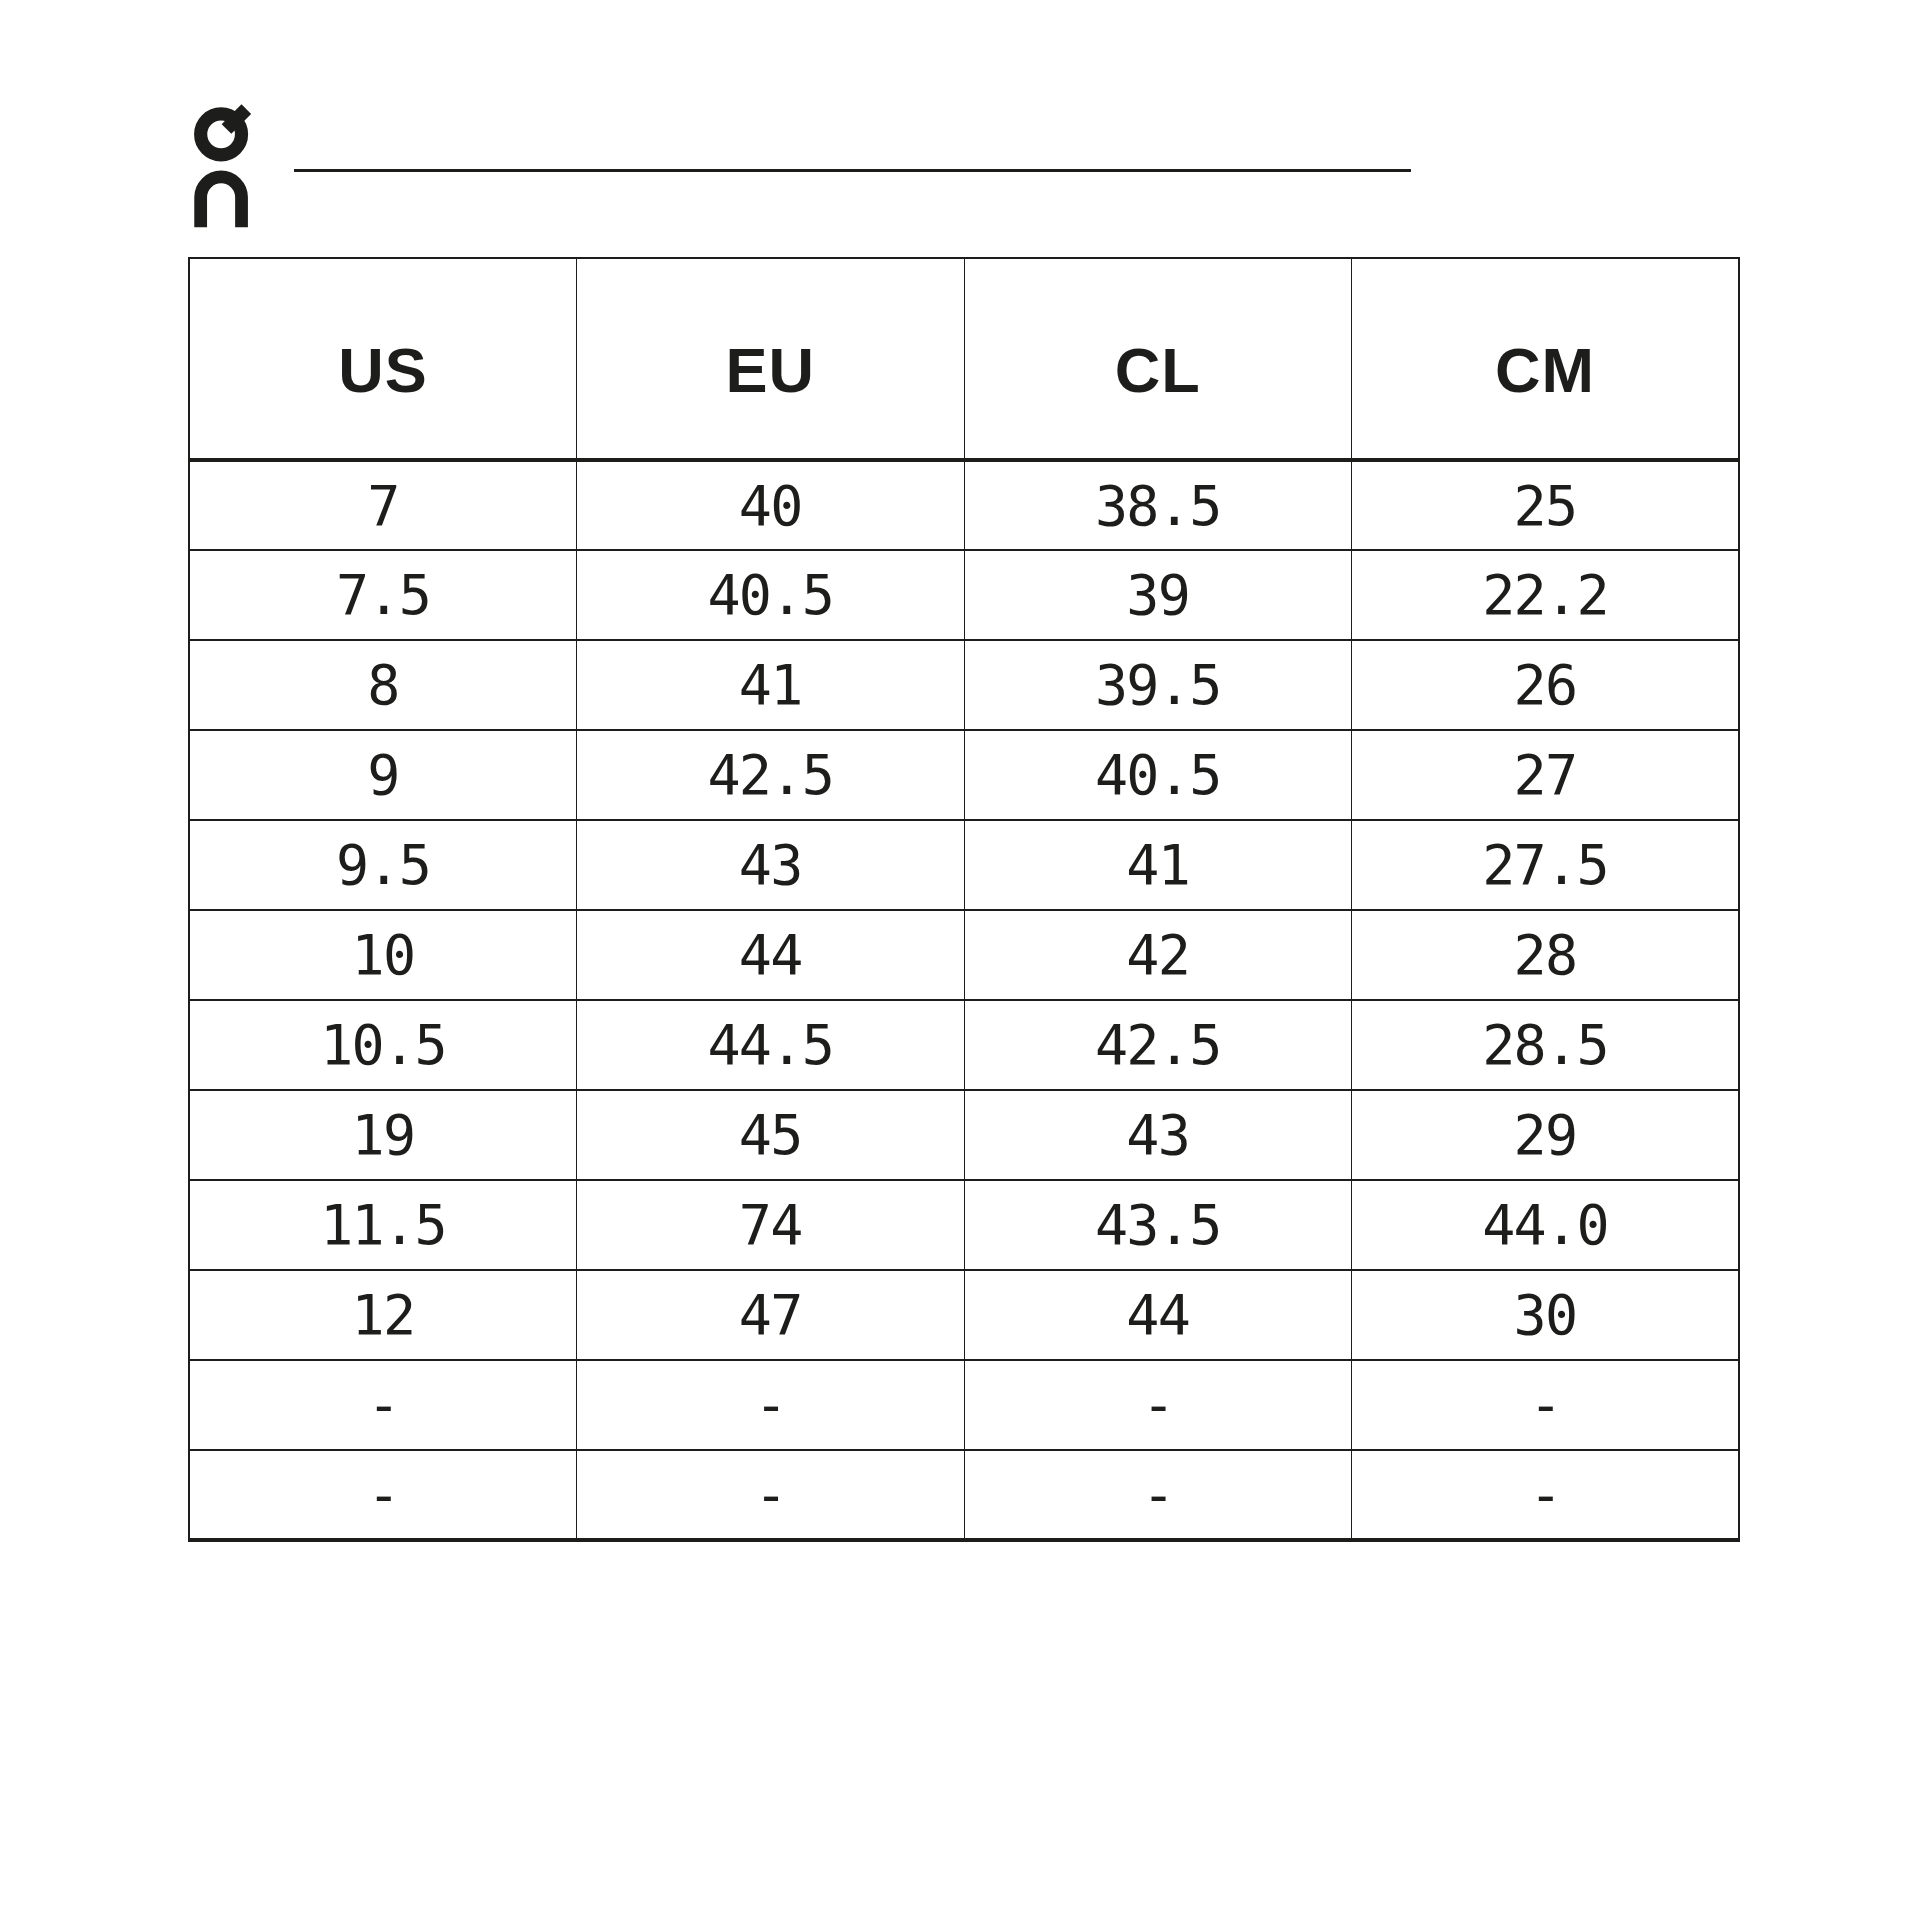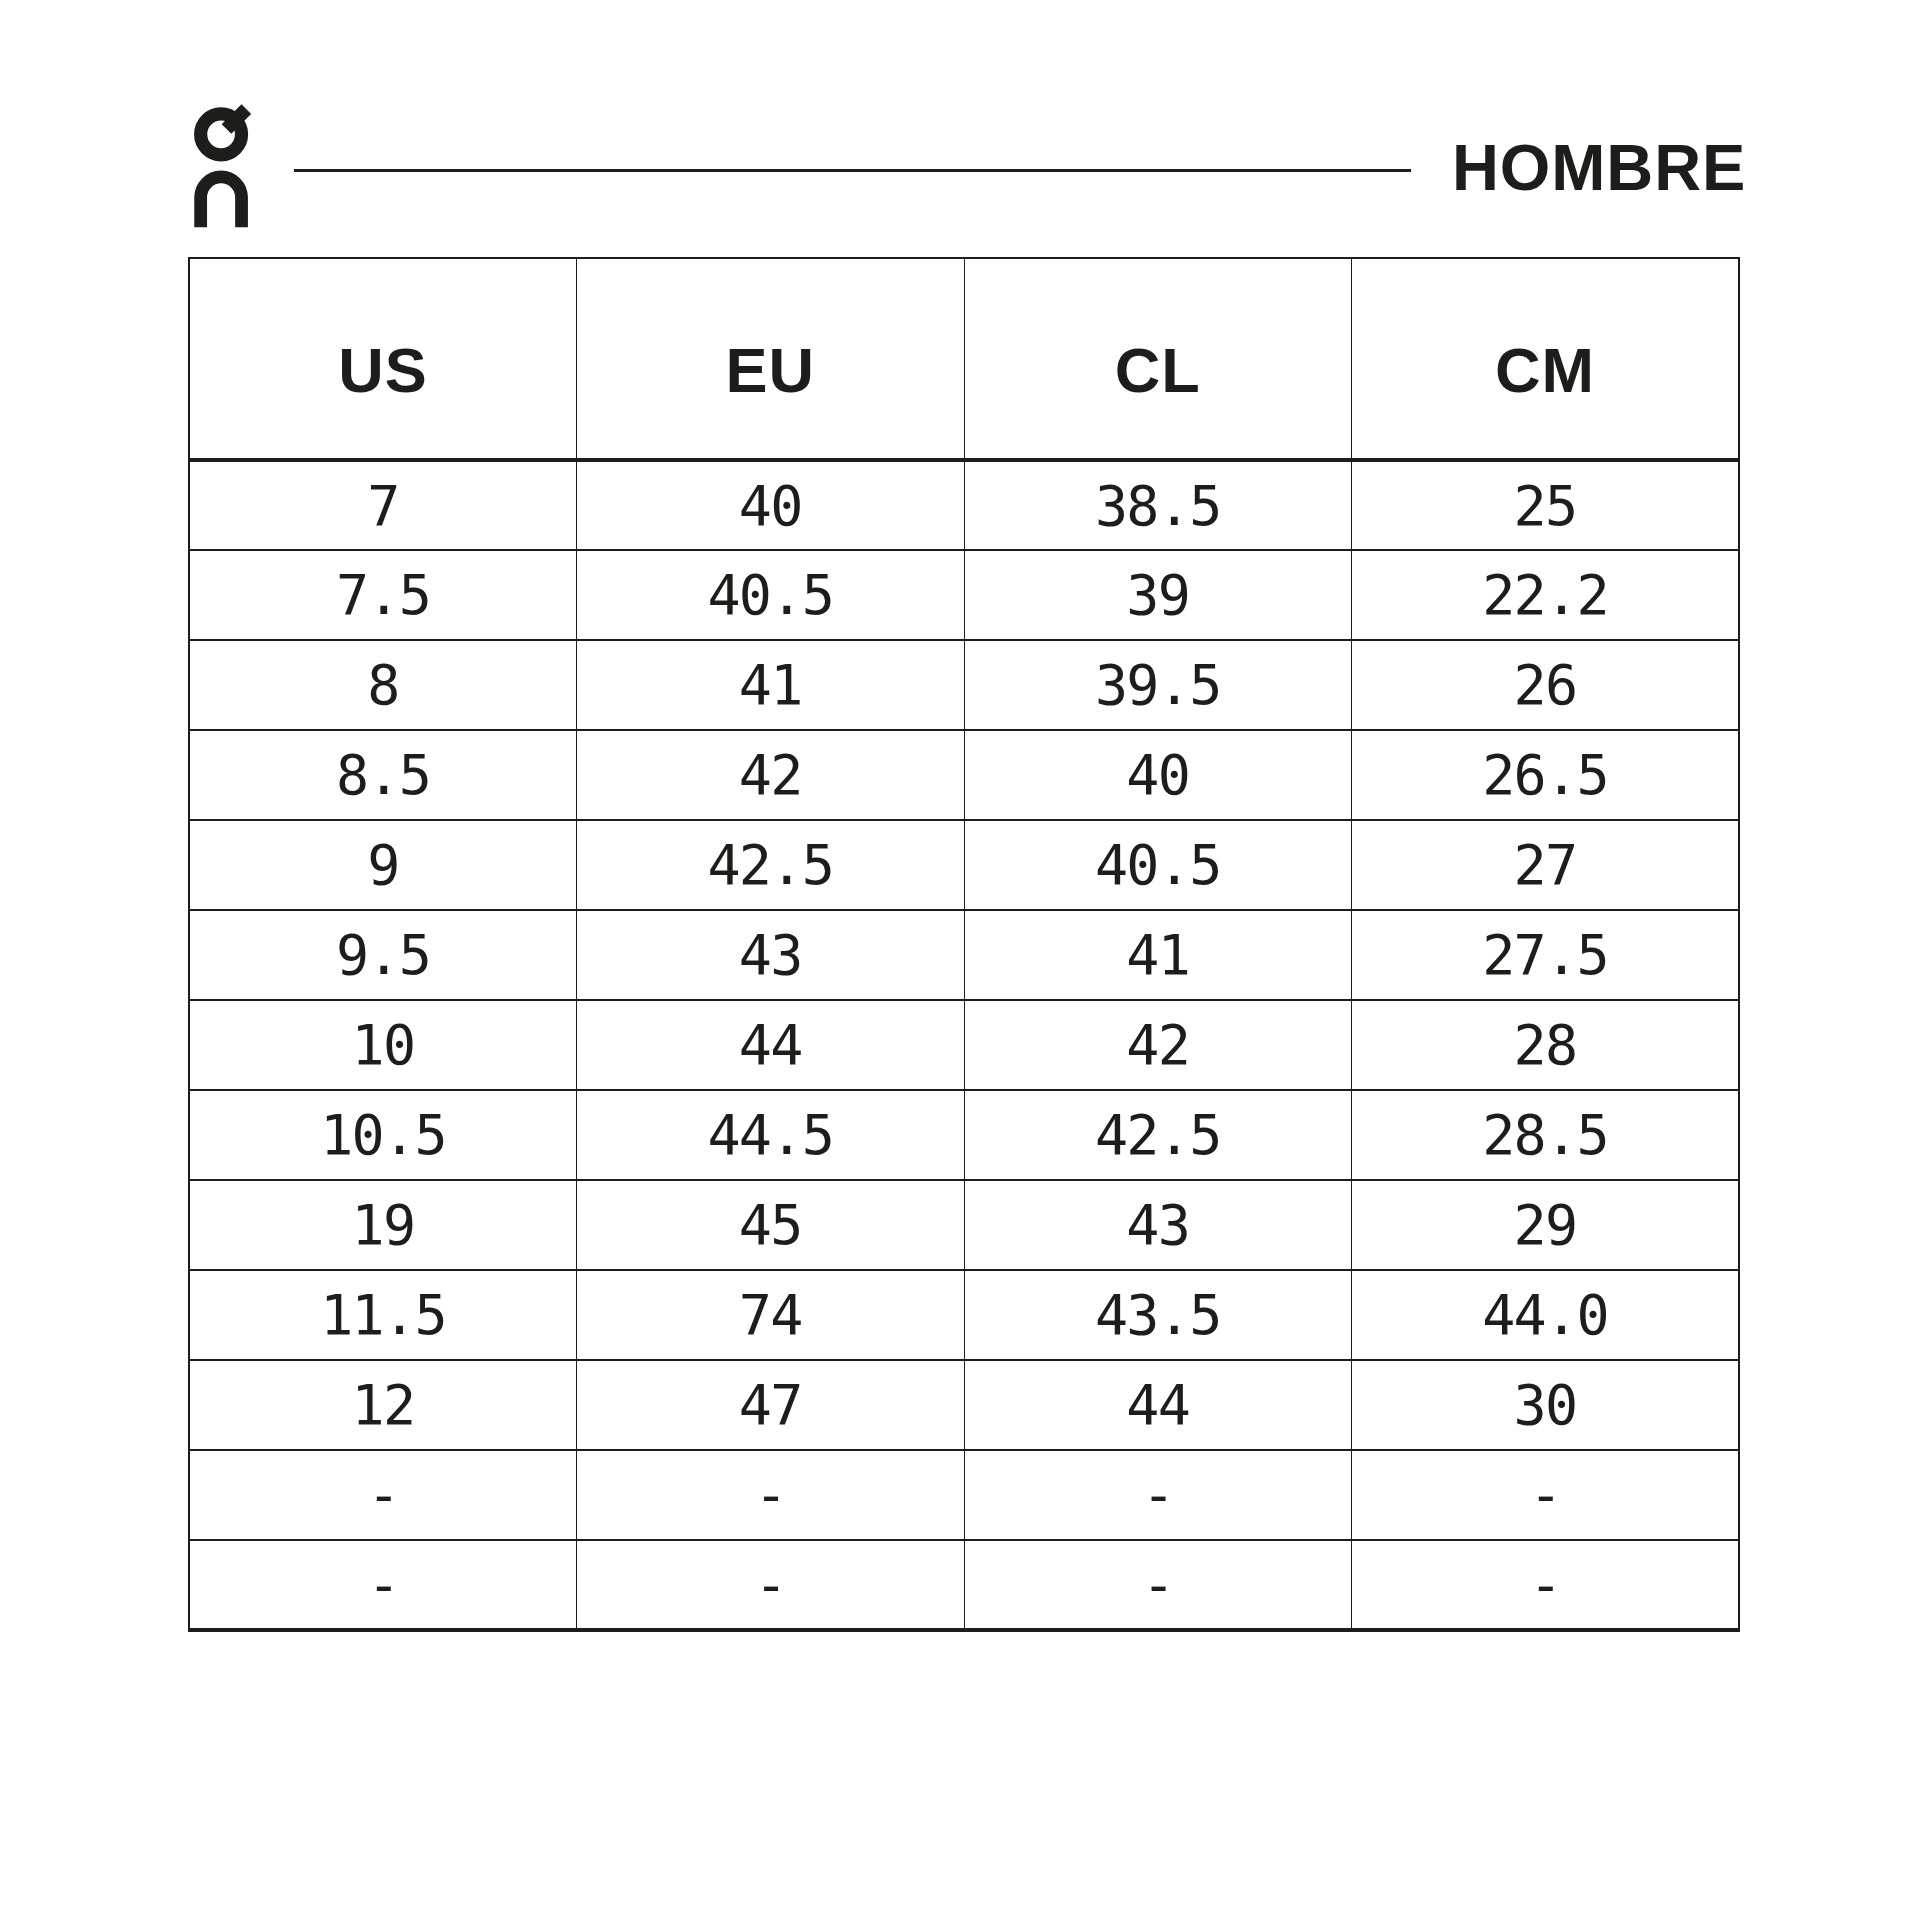--- a/index.html
+++ b/index.html
@@ -104,21 +104,20 @@
       <circle cx="33" cy="39" r="24" fill="none" stroke="#1d1d1b" stroke-width="15.5"></circle>
 
       <line x1="45" y1="27" x2="57" y2="15" stroke="#1d1d1b" stroke-width="16" stroke-linecap="square"></line>
 
       <path d="M 1.5,148 L 1.5,113 A 31.5,31.5 0 0 1 64.5,113 L 64.5,148 L 49.5,148 L 49.5,113 A 16.5,16.5 0 0 0 16.5,113 L 16.5,148 Z" fill="#1d1d1b"></path>
     </svg>
   </div>
 
   <div class="divider-line"></div>
 
-  <div class="gender-title">HOMBRE</div>
 
   <div class="size-table-wrap">
     <table class="size-table">
       <thead>
         <tr>
             <th>US</th>
             <th>EU</th>
             <th>CL</th>
             <th>CM</th>
           </tr>
@@ -136,26 +135,20 @@
             <td>39</td>
             <td>22.2</td>
           </tr>
           <tr>
             <td>8</td>
             <td>41</td>
             <td>39.5</td>
             <td>26</td>
           </tr>
           <tr>
-            <td>8.5</td>
-            <td>42</td>
-            <td>40</td>
-            <td>26.5</td>
-          </tr>
-          <tr>
             <td>9</td>
             <td>42.5</td>
             <td>40.5</td>
             <td>27</td>
           </tr>
           <tr>
             <td>9.5</td>
             <td>43</td>
             <td>41</td>
             <td>27.5</td>

